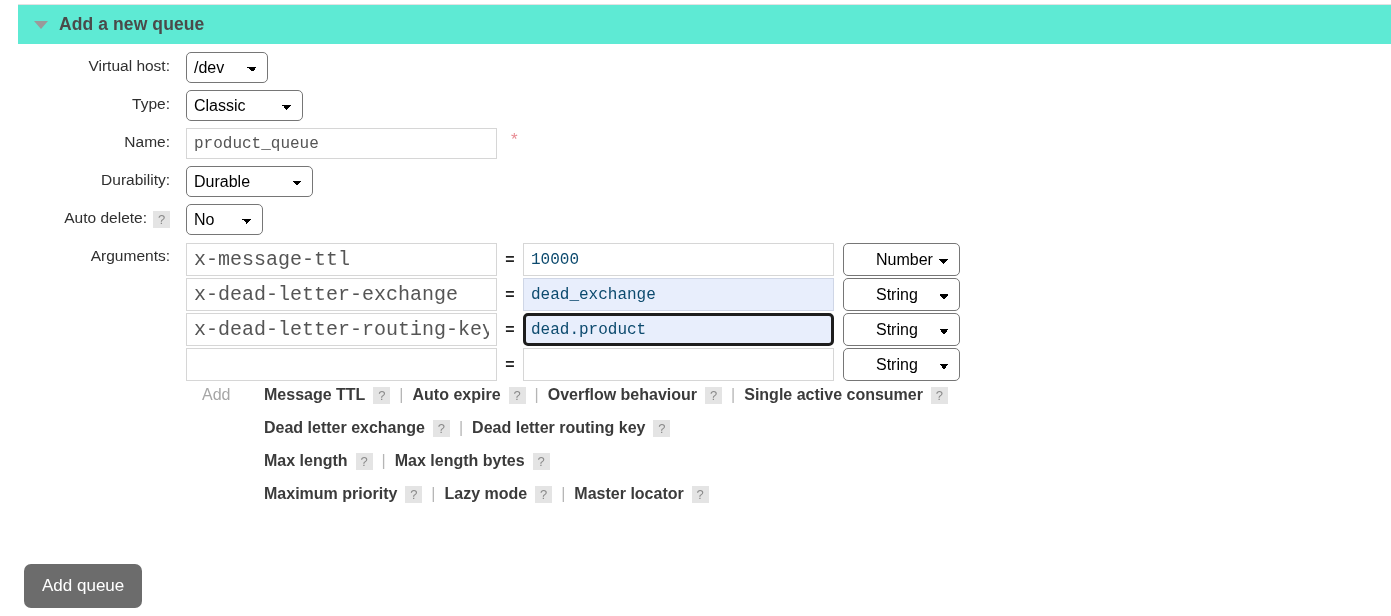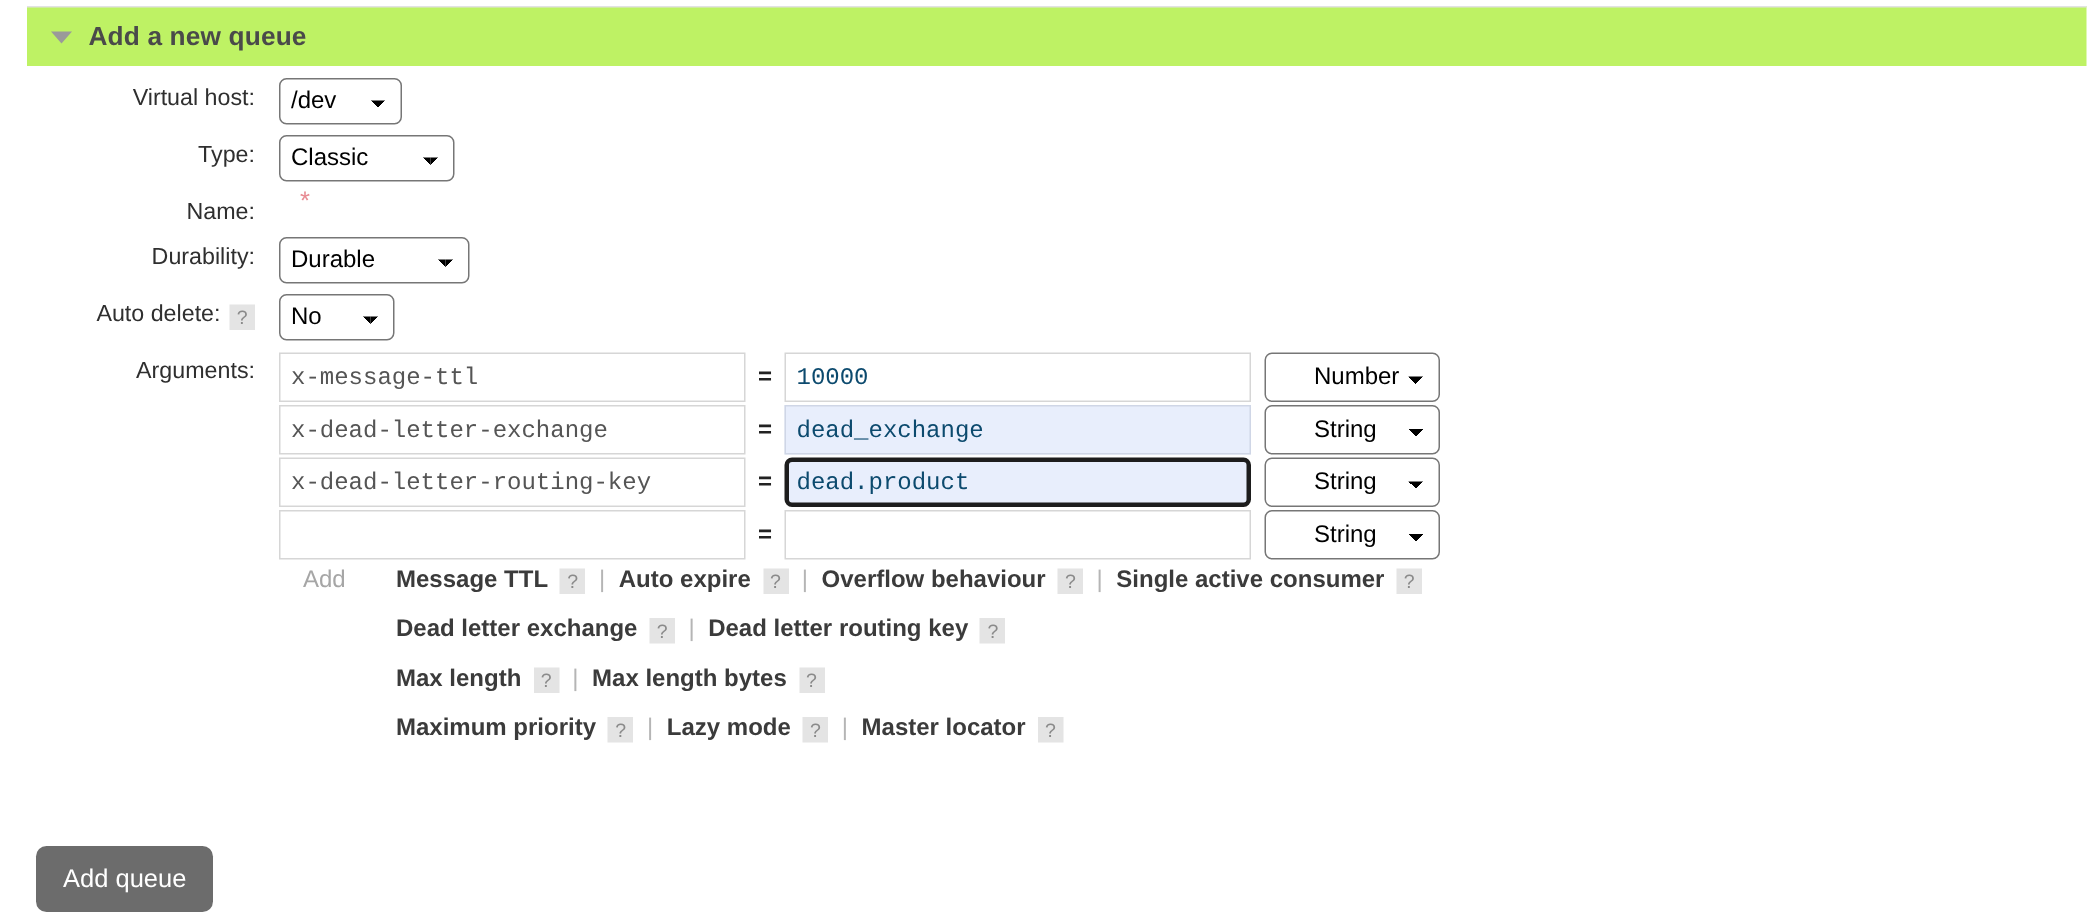--- a/index.html
+++ b/index.html
@@ -15,21 +15,21 @@
     overflow: hidden;
   }
 
   
   .section-header {
     position: absolute;
     left: 18px;
     top: 4px;
     width: 1373px;
     height: 40px;
-    background: #bef264;
+    background: #5eead4;
     border-top: 1px solid #e2e2e2;
     display: flex;
     align-items: center;
     box-sizing: border-box;
   }
   .caret {
     width: 0;
     height: 0;
     border-left: 7px solid transparent;
     border-right: 7px solid transparent;
@@ -151,21 +151,21 @@
   }
   .arg-row {
     display: flex;
     align-items: center;
     height: 35px;
   }
   .arg-key {
     width: 311px;
     height: 33px;
     font-family: "Liberation Mono", monospace;
-    font-size: 16px;
+    font-size: 20px;
     color: #555;
     border: 1px solid #d6d6d6;
     background: #fff;
     padding: 3px 7px;
     box-sizing: border-box;
     outline: none;
   }
   .eq {
     width: 26px;
     text-align: center;
@@ -276,20 +276,21 @@
         <option>Classic</option>
       </select>
     </div>
   </div>
 
   <div class="row">
     <div class="label-cell">
       <span class="lbl-txt">Name:</span>
     </div>
     <div class="field-cell">
+      <input class="txt name-field" type="text" value="product_queue" style="">
       <span class="req-star">*</span>
     </div>
   </div>
 
   <div class="row">
     <div class="label-cell">
       <span class="lbl-txt">Durability:</span>
     </div>
     <div class="field-cell">
       <select class="native durability">

